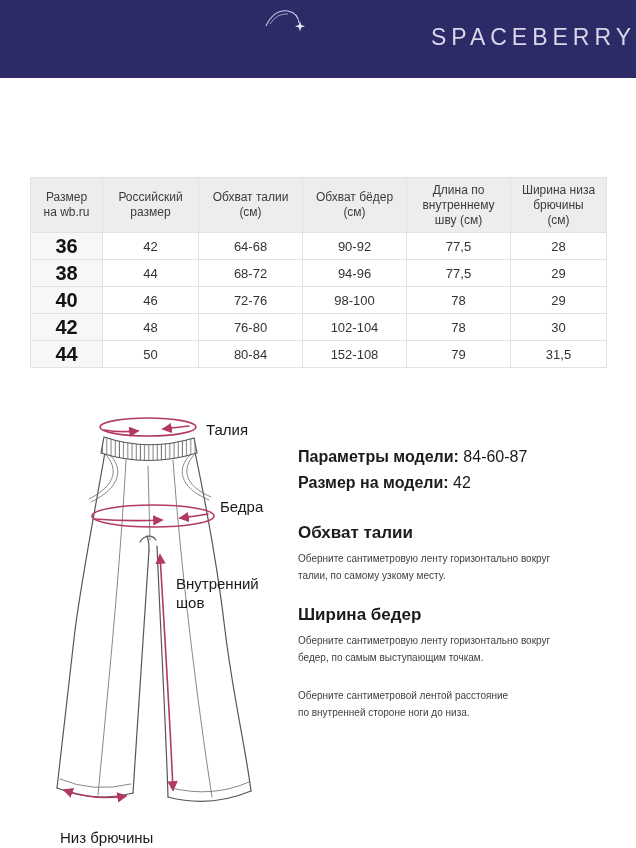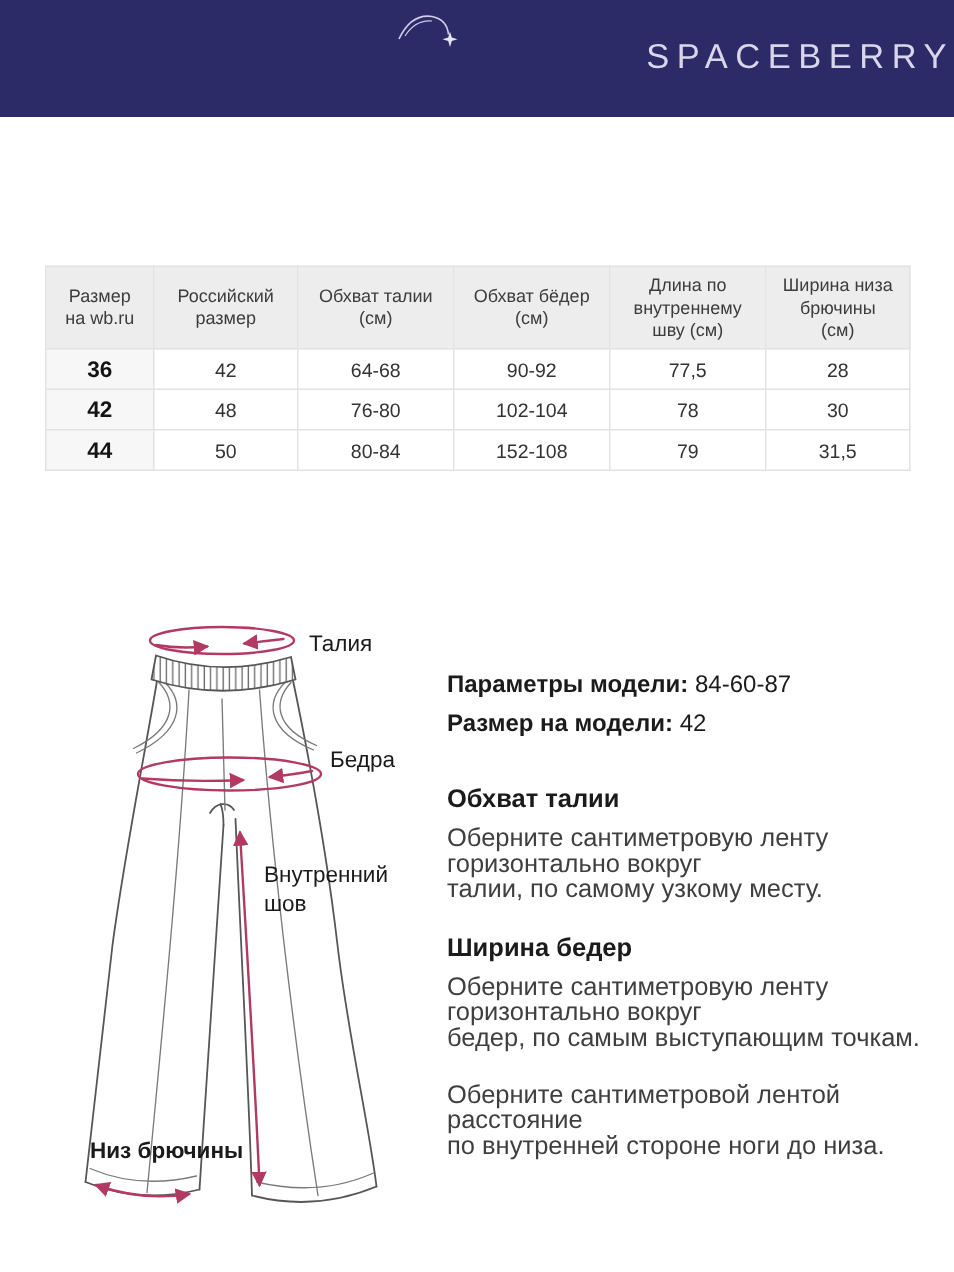--- a/index.html
+++ b/index.html
@@ -13,39 +13,39 @@
                 color:#d9d6ec; font-size:23px; font-weight:400; letter-spacing:5px; }
   .comet { position:absolute; left:258px; top:6px; }
 
   
   .size-table-wrap { position:absolute; left:30px; top:167px;margin-top:10px; }
   table.size-table { border-collapse:collapse; table-layout:fixed; width:577px; }
   .size-table th, .size-table td { border:1px solid #e2e2e2; text-align:center; vertical-align:middle; }
   .size-table th { background:#ededed; height:55px; font-weight:400; font-size:12px;
                    line-height:15px; color:#3c3c3c; white-space:pre-line; }
   .size-table td { background:#ffffff; height:27px; font-size:13px; color:#333333; }
-  .size-table td.first { background:#f7f7f7; font-weight:700; font-size:15px; color:#141414; }
+  .size-table td.first { background:#f7f7f7; font-weight:700; font-size:20px; color:#141414; }
   .c1{width:72px}.c2{width:96px}.c3{width:104px}.c4{width:104px}.c5{width:104px}.c6{width:96px}
 
   
   .fig-label { position:absolute; font-size:15px; font-weight:500; color:#1a1a1a; line-height:19px; }
   .lbl-waist { left:206px; top:420px; }
   .lbl-hips  { left:220px; top:497px; }
   .lbl-inseam{ left:176px; top:574px; width:102px; }
-  .lbl-hem   { left:60px;  top:758px; white-space:nowrap;font-weight:bold; }
+  .lbl-hem   { left:60px;  top:828px; white-space:nowrap; }
   .pants-svg { position:absolute; left:25px; top:400px; }
 
   
   .info-col { position:absolute; left:298px; top:444px; width:324px; }
   .model-line { font-size:16px; line-height:26px; color:#1b1b1b; }
   .model-line .lbl { font-weight:700; }
   .guide { margin-top:27px; }
   .guide-section { margin-bottom:21px; }
   .guide-title { font-size:17px; font-weight:700; color:#1b1b1b; line-height:20px; }
-  .guide-text  { margin-top:7px; font-size:17px; line-height:17px; color:#3f3f3f; white-space:pre-line; }
+  .guide-text  { margin-top:7px; font-size:10px; line-height:17px; color:#3f3f3f; white-space:pre-line; }
 </style>
 </head>
 <body>
 
 <div class="page">
 
   <div class="brand-bar">
     <svg class="comet" width="60" height="30" viewBox="0 0 60 30">
       <path d="M8,20 Q16,3 30,5 Q40,7 41,17" fill="none" stroke="#cfcbe8" stroke-width="1.1"></path>
       <path d="M12,18 Q19,7 30,8" fill="none" stroke="#cfcbe8" stroke-width="0.7"></path>
@@ -83,20 +83,36 @@
         </tr>
       </thead>
       <tbody>
         <tr>
           <td class="first">36</td>
           <td>42</td>
           <td>64-68</td>
           <td>90-92</td>
           <td>77,5</td>
           <td>28</td>
+        </tr>
+        <tr>
+          <td class="first">38</td>
+          <td>44</td>
+          <td>68-72</td>
+          <td>94-96</td>
+          <td>77,5</td>
+          <td>29</td>
+        </tr>
+        <tr>
+          <td class="first">40</td>
+          <td>46</td>
+          <td>72-76</td>
+          <td>98-100</td>
+          <td>78</td>
+          <td>29</td>
         </tr>
         <tr>
           <td class="first">42</td>
           <td>48</td>
           <td>76-80</td>
           <td>102-104</td>
           <td>78</td>
           <td>30</td>
         </tr>
         <tr>

